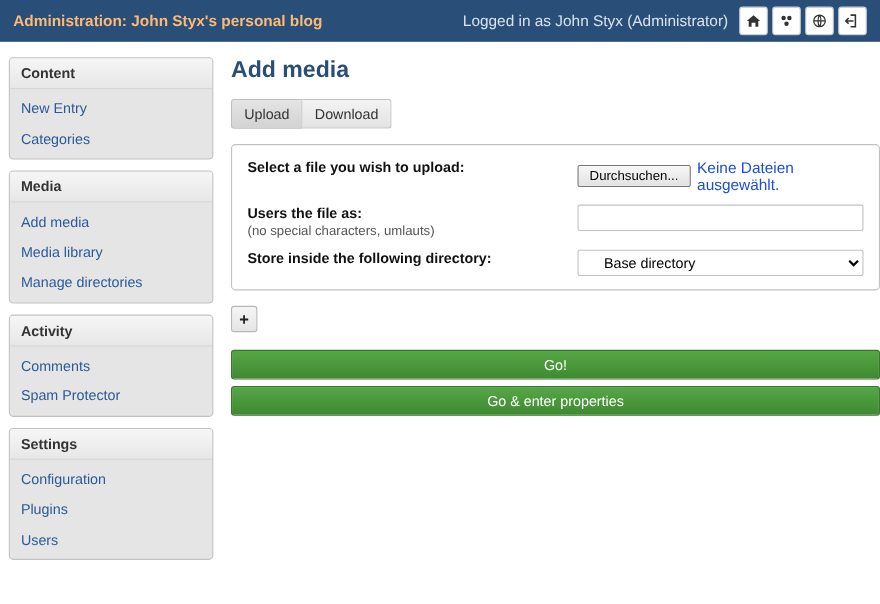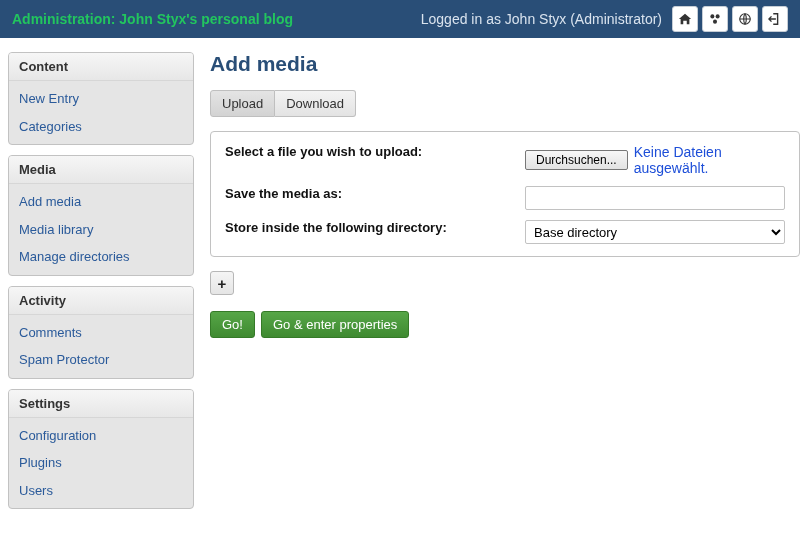--- a/index.html
+++ b/index.html
@@ -1,18 +1,18 @@
 <!DOCTYPE html>
 <html><head>
 <meta charset="utf-8">
 <style>
   * { box-sizing: border-box; margin: 0; padding: 0; }
   body { font-family: "Helvetica Neue", Arial, sans-serif; font-size: 13px; background: #fff; color: #222; }
   .topbar { background: #294E77; color: #fff; height: 38px; display: flex; align-items: center; padding: 0 12px; }
-  .topbar-title { font-weight: bold; font-size: 14px; color: #22c55e; flex: 0 0 auto; }
+  .topbar-title { font-weight: bold; font-size: 14px; color: #fdba74; flex: 0 0 auto; }
   .topbar-spacer { flex: 1; }
   .topbar-status { color: #d9e3ee; font-size: 14px; margin-right: 10px; }
   .topbar-buttons { display: flex; gap: 4px; }
   .icon-btn { width: 26px; height: 26px; background: #fff; border: 1px solid #c6cdd5; border-radius: 3px; display: flex; align-items: center; justify-content: center; cursor: pointer; color: #333; }
   .icon-btn svg { width: 14px; height: 14px; }
   .layout { display: flex; padding: 14px 8px 8px 8px; gap: 14px; align-items: flex-start; }
   .sidebar { width: 186px; flex: 0 0 186px; }
   .panel { border: 1px solid #c2c2c2; border-radius: 4px; margin-bottom: 10px; overflow: hidden; background: #e5e5e5; }
   .panel-header { background: linear-gradient(#f6f6f6, #e7e7e7); padding: 6px 10px; font-weight: bold; font-size: 13px; color: #333; border-bottom: 1px solid #d6d6d6; }
   .panel-body { padding: 4px 0; }
@@ -28,23 +28,23 @@
   .form-box { border: 1px solid #c2c2c2; border-radius: 4px; padding: 12px 14px; margin-bottom: 14px; }
   .form-row { display: flex; align-items: flex-start; margin-bottom: 10px; gap: 20px; }
   .form-row:last-child { margin-bottom: 0; }
   .form-label-col { flex: 0 0 280px; }
   .form-label { font-weight: bold; font-size: 13px; color: #111; }
   .form-sublabel { font-size: 12px; color: #555; margin-top: 2px; }
   .form-control-col { flex: 1; display: flex; align-items: center; gap: 6px; }
   .file-btn { border: 1px solid #777; background: linear-gradient(#f7f7f7,#e2e2e2); padding: 2px 10px; font-size: 12px; cursor: pointer; border-radius: 2px; }
   .file-status { font-size: 14px; color: #1d4ed8; }
   .text-input { width: 260px; height: 24px; border: 1px solid #c2c2c2; border-radius: 2px; padding: 2px 6px; font-size: 13px; }
-  .select-input { width: 260px; height: 24px; border: 1px solid #c2c2c2; border-radius: 2px; padding: 2px 4px; font-size: 13px; background: #fff; }
+  .select-input { width: 260px; height: 24px; border: 1px solid #c2c2c2; border-radius: 2px; padding: 2px 19px; font-size: 13px; background: #fff; }
   .plus-btn { width: 24px; height: 24px; border: 1px solid #b7b7b7; background: linear-gradient(#f5f5f5,#e5e5e5); border-radius: 3px; font-weight: bold; font-size: 15px; line-height: 1; cursor: pointer; display: inline-flex; align-items: center; justify-content: center; color: #222; margin-bottom: 16px; }
-  .action-row { display: flex; gap: 6px; }
+  .action-row { display: flex; gap: 6px; flex-direction: column; }
   .btn-primary { background: linear-gradient(#56a647,#3f8a31); color: #fff; border: 1px solid #357a28; border-radius: 3px; padding: 5px 11px; font-size: 13px; cursor: pointer; }
 </style>
 </head>
 <body>
 
 <div class="topbar">
   <div class="topbar-title">Administration: John Styx's personal blog</div>
   <div class="topbar-spacer"></div>
   <div class="topbar-status">Logged in as John Styx (Administrator)</div>
   <div class="topbar-buttons">
@@ -127,21 +127,22 @@
         <div class="form-label-col">
           <div class="form-label">Select a file you wish to upload:</div>
         </div>
         <div class="form-control-col">
           <button class="file-btn">Durchsuchen...</button>
           <span class="file-status">Keine Dateien ausgewählt.</span>
         </div>
       </div>
       <div class="form-row">
         <div class="form-label-col">
-          <div class="form-label">Save the media as:</div>
+          <div class="form-label">Users the file as:</div>
+          <div class="form-sublabel">(no special characters, umlauts)</div>
         </div>
         <div class="form-control-col">
           <input class="text-input" type="text" value="" style="">
         </div>
       </div>
       <div class="form-row">
         <div class="form-label-col">
           <div class="form-label">Store inside the following directory:</div>
         </div>
         <div class="form-control-col">

